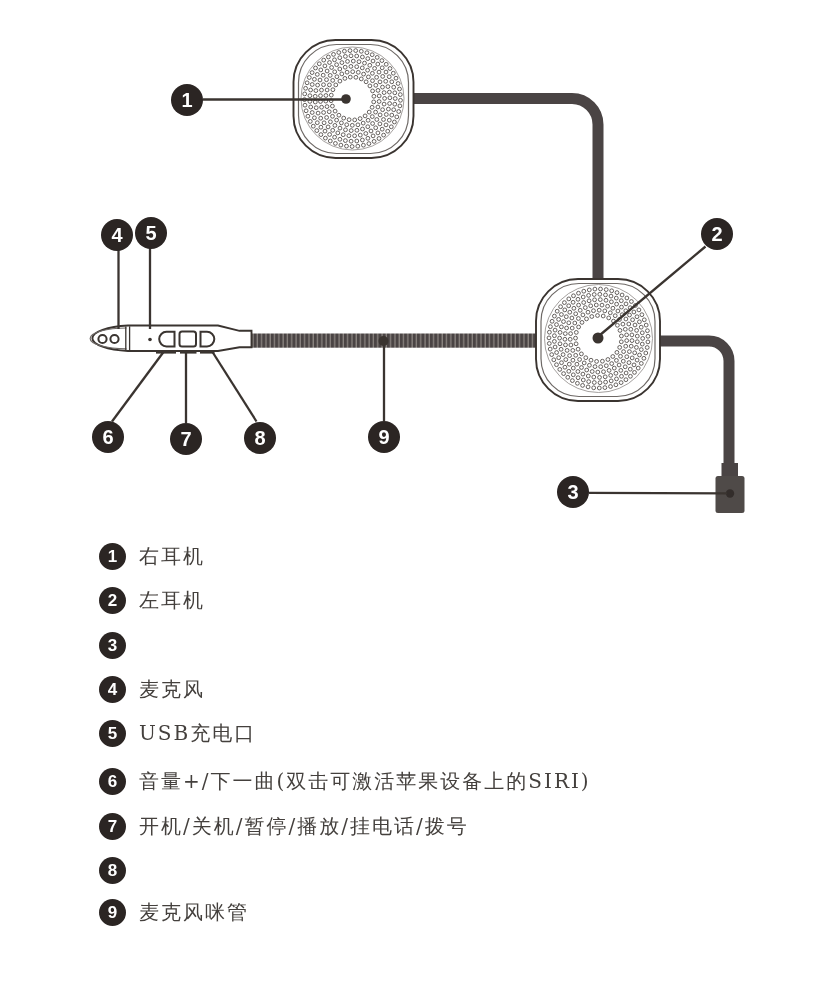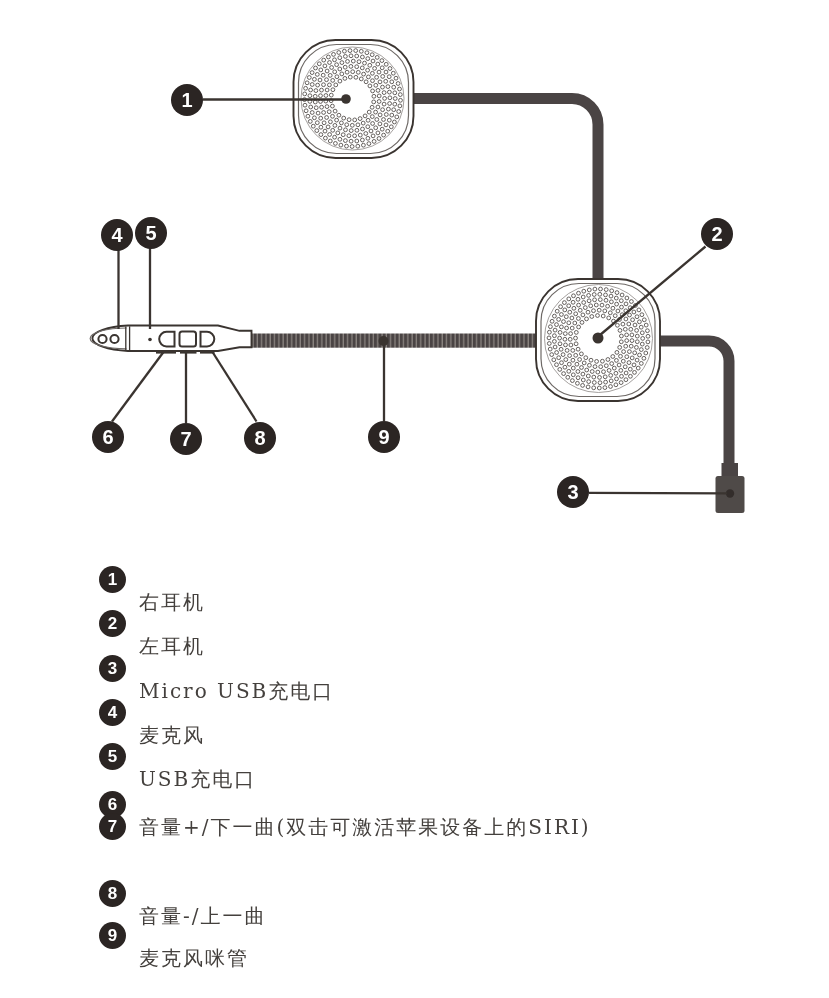--- a/index.html
+++ b/index.html
@@ -37,21 +37,21 @@
   }
   .lbadge{
     width:27px;height:27px;border-radius:50%;flex:0 0 27px;
     background:var(--bubble);color:#ffffff;
     display:flex;align-items:center;justify-content:center;
     font-size:17px;font-weight:bold;line-height:1;
   }
   .llabel{
     margin-left:13px;
     font-family:"DejaVu Serif","Liberation Serif",serif;
-    font-size:20px;letter-spacing:2px;color:var(--text);margin-top:46px;
+    font-size:20px;letter-spacing:2px;color:var(--text);
   }
 </style>
 </head>
 <body>
 
 <svg width="829" height="530" viewBox="0 0 829 530">
   <defs>
     <pattern id="ribs" width="4.3" height="14.2" patternUnits="userSpaceOnUse">
       <rect width="4.3" height="14.2" fill="#4a4444"></rect>
       <rect x="3" width="1.3" height="14.2" fill="#8a8480"></rect>
@@ -603,38 +603,37 @@
   <div class="legend-row" style="top:542.5px">
     <span class="lbadge">1</span>
     <span class="llabel">右耳机</span>
   </div>
   <div class="legend-row" style="top:586.5px">
     <span class="lbadge">2</span>
     <span class="llabel">左耳机</span>
   </div>
   <div class="legend-row" style="top:631.5px">
     <span class="lbadge">3</span>
-    <span class="llabel">Micro USB充电口</span>
   </div>
   <div class="legend-row" style="top:675.5px">
     <span class="lbadge">4</span>
     <span class="llabel">麦克风</span>
   </div>
   <div class="legend-row" style="top:719.5px">
     <span class="lbadge">5</span>
     <span class="llabel">USB充电口</span>
   </div>
   <div class="legend-row" style="top:767.5px">
     <span class="lbadge">6</span>
     <span class="llabel">音量+/下一曲(双击可激活苹果设备上的SIRI)</span>
   </div>
   <div class="legend-row" style="top:812.5px">
     <span class="lbadge">7</span>
+    <span class="llabel">开机/关机/暂停/播放/挂电话/拨号</span>
   </div>
   <div class="legend-row" style="top:856.5px">
     <span class="lbadge">8</span>
-    <span class="llabel">音量-/上一曲</span>
   </div>
   <div class="legend-row" style="top:898.5px">
     <span class="lbadge">9</span>
     <span class="llabel">麦克风咪管</span>
   </div>
 </div>
 
 </body></html>

